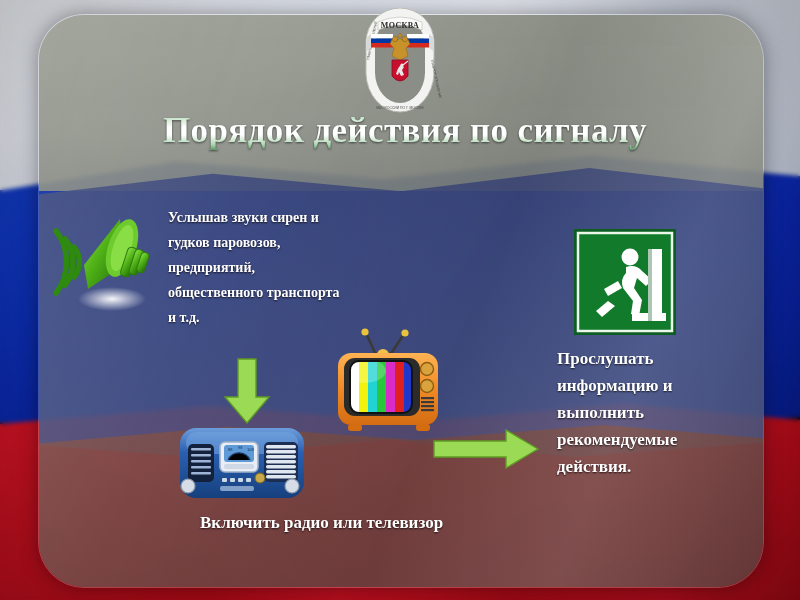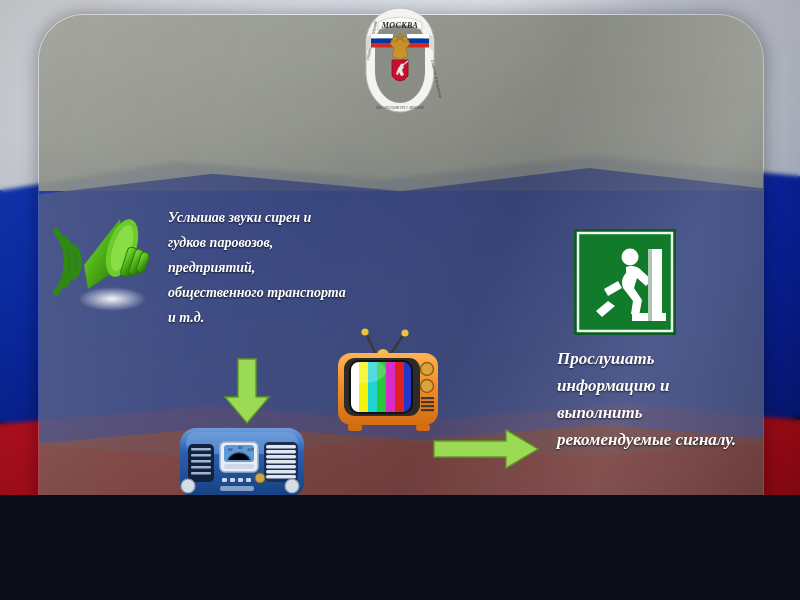--- a/index.html
+++ b/index.html
@@ -2,21 +2,21 @@
 <html lang="ru"><head>
 <meta charset="utf-8">
 <style>
   html,body{margin:0;padding:0;}
   body{
     width:800px;height:600px;overflow:hidden;
     font-family:"Liberation Serif", serif;
     background:#0b0d18;
   }
   #slide{
-    position:relative;width:800px;height:495px;overflow:hidden;font-style:italic;
+    position:relative;width:800px;height:600px;overflow:hidden;
   }
 
   
   .flag-layer{position:absolute;inset:0;}
   .band{position:absolute;left:0;width:100%;}
   .band-white{top:0;height:190px;
     background:linear-gradient(165deg,#e9ecf3 0%,#dfe3ec 35%,#c9cfdd 65%,#b9c1d2 100%);}
   .band-blue{top:150px;height:290px;
     background:linear-gradient(160deg,#1033b4 0%,#0b2bb0 30%,#0a23a6 60%,#081f96 100%);
     clip-path:polygon(0 14%,22% 4%,48% 10%,74% 2%,100% 9%,100% 92%,76% 100%,50% 93%,24% 100%,0 94%);}
@@ -149,20 +149,21 @@
       <path d="M40 52 L56 52 L56 68 Q48 78 40 68 Z" fill="#c8102e" stroke="#8d0a1f" stroke-width=".8"></path>
       <g fill="#e8e8e6">
         <path d="M44 66 q2-7 5-9 l3 2 -2 3 2 5 -3 1 -2-4 -1 3 z"></path>
         <circle cx="50" cy="57" r="1.6"></circle>
         <path d="M51 57 L56 53" stroke="#e8e8e6" stroke-width="1.1"></path>
       </g>
     </svg>
   </div>
 
   <div id="title">
+    <span>Порядок действия  по сигналу</span>
   </div>
 
   <div id="speaker-icon" class="icon-box">
     <svg viewBox="0 0 122 120" width="122" height="120">
       <defs>
         <linearGradient id="gspk" x1="0" y1="0" x2="1" y2="1">
           <stop offset="0" stop-color="#8fe34a"></stop>
             <stop offset="45%" stop-color="#4fb117"></stop>
           <stop offset="100%" stop-color="#1f6b07"></stop>
         </linearGradient>
@@ -299,20 +300,21 @@
       <g fill="#cfd9e6">
         <rect x="50" y="60" width="5" height="4" rx="1"></rect>
           <rect x="58" y="60" width="5" height="4" rx="1"></rect>
         <rect x="66" y="60" width="5" height="4" rx="1"></rect>
           <rect x="74" y="60" width="5" height="4" rx="1"></rect>
       </g>
       <rect x="48" y="68" width="34" height="5" rx="2" fill="#9db6d8" opacity=".8"></rect>
     </svg>
   </div>
 
+  <div id="caption-radio" class="body-text">Включить радио или телевизор</div>
 
   <div id="arrow-right" class="icon-box">
     <svg viewBox="0 0 108 42" width="108" height="42">
       <path d="M2 13 H74 V2 L106 21 L74 40 V29 H2 Z" fill="#9ada55" stroke="#5f9a23" stroke-width="1.4"></path>
     </svg>
   </div>
 
   <div id="exit-icon" class="icon-box">
     <svg viewBox="0 0 102 106" width="102" height="106">
       <rect x="0" y="0" width="102" height="106" fill="#0d5d22"></rect>
@@ -325,15 +327,15 @@
       <g fill="#ffffff">
         <circle cx="56" cy="28" r="8.5"></circle>
         <path d="M52 38 q10-3 16 4 l10 9 -6 6 -9-8 -3 10 8 12 -3 16 -8-2 2-13 -10-13 q-3-9 3-15 z"></path>
         <path d="M44 52 l-14 8 4 7 14-8 z"></path>
         <path d="M34 72 l-12 10 6 6 13-11 z"></path>
       </g>
       <path d="M74 20 H78 V92 H74 Z" fill="#0d5d22" opacity=".35"></path>
     </svg>
   </div>
 
-  <div id="text-right" class="body-text">Прослушать информацию и выполнить рекомендуемые сигналу.</div>
+  <div id="text-right" class="body-text">Прослушать информацию и выполнить рекомендуемые действия.</div>
 
 </div>
 
 </body></html>

